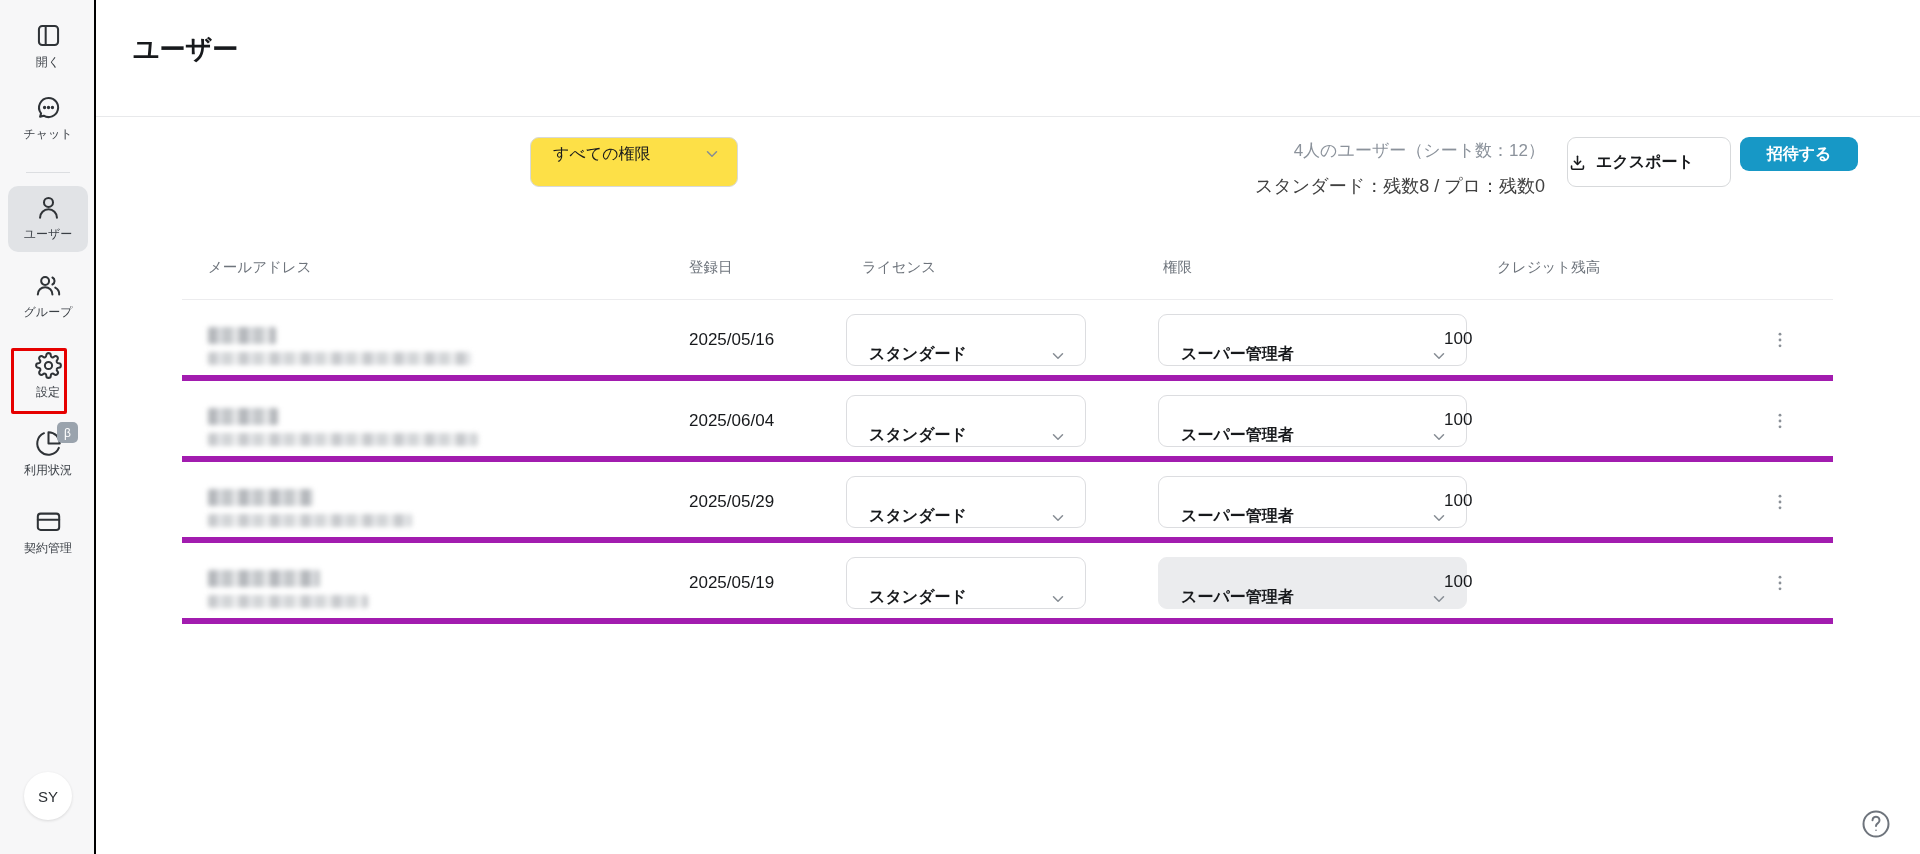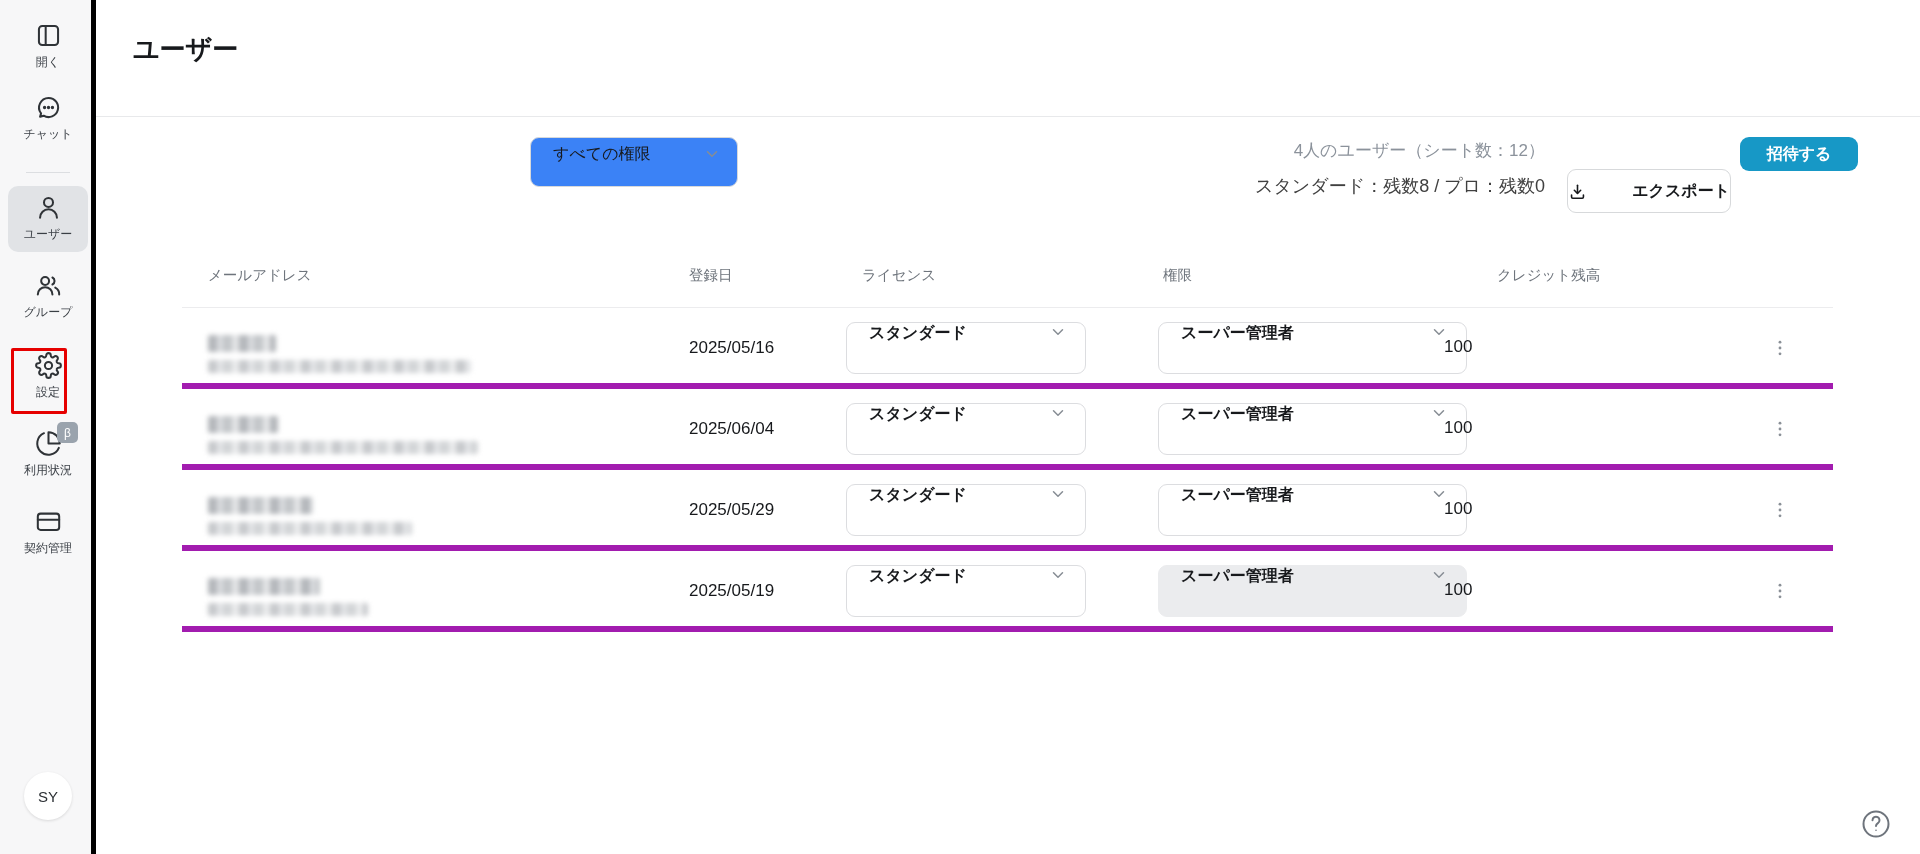--- a/index.html
+++ b/index.html
@@ -1,21 +1,21 @@
 <!DOCTYPE html>
 <html><head>
 <meta charset="utf-8">
 <style>
   * { margin:0; padding:0; box-sizing:border-box; }
   html,body { width:1920px; height:854px; background:#fff; overflow:hidden;
     font-family:"Liberation Sans","DejaVu Sans",sans-serif; color:#17191c; }
 
   
   .sidebar { position:absolute; left:0; top:0; width:96px; height:854px;
-    background:#f7f7f8; border-right:5px solid #000000; }
+    background:#f7f7f8; border-right:2px solid #000000; }
   .side-item { position:absolute; left:8px; width:80px; display:flex;
     flex-direction:column; align-items:center; gap:5px; cursor:pointer; }
   .side-item .lbl { font-size:12px; color:#3a3f45; letter-spacing:0; white-space:nowrap; }
   .side-item svg { width:27px; height:27px; stroke:#2f3337; fill:none;
     stroke-width:1.8; stroke-linecap:round; stroke-linejoin:round; }
   .side-item.selected { background:#e1e3e6; border-radius:10px; padding:8px 0 9px; }
   .side-divider { position:absolute; left:26px; top:172px; width:44px; height:1px; background:#dcdee1; }
   .red-box { position:absolute; left:11px; top:348px; width:56px; height:66px;
     border:3px solid #e60000; border-radius:2px; pointer-events:none; }
   .beta-badge { position:absolute; left:57px; top:422px; width:21px; height:21px;
@@ -34,58 +34,58 @@
   .search-box { position:absolute; left:62px; top:137px; width:360px; height:50px;
     border:1px solid #d7d9db; border-radius:25px; background:#fff;
     display:flex; align-items:center; padding:0 16px 0 18px; }
   .search-box svg { width:20px; height:20px; stroke:#6f757c; fill:none; stroke-width:1.8;
     stroke-linecap:round; flex:0 0 auto; }
   .search-box input { border:none; outline:none; background:transparent; margin-left:10px;
     font-size:16px; width:100%; color:#17191c; font-family:inherit; }
   .search-box input::placeholder { color:#9aa1a8; }
 
   .filter-select { position:absolute; left:434px; top:137px; width:208px; height:50px;
-    border:1px solid #d7d9db; border-radius:9px; background:#3b82f6; cursor:pointer;
+    border:1px solid #d7d9db; border-radius:9px; background:#fde047; cursor:pointer;
     display:flex; align-items:center; justify-content:space-between; padding:0 16px 16px 22px; font-size:16px; }
   .chev { width:18px; height:18px; stroke:#878d94; fill:none; stroke-width:2;
     stroke-linecap:round; stroke-linejoin:round; }
 
   .counts { position:absolute; right:375px; top:139px; text-align:right; white-space:nowrap; }
   .counts .line1 { font-size:17px; color:#8b929b; }
   .counts .line2 { font-size:18px; color:#404040; margin-top:12px; }
 
-  .export-btn { position:absolute; left:1471px; top:137px; width:164px; height:44px;
+  .export-btn { position:absolute; left:1471px; top:137px; width:164px; height:50px;
     background:#fff; border:1px solid #d7d9db; border-radius:9px; cursor:pointer;
-    display:flex; align-items:center; justify-content:space-between; gap:9px;
-    font-size:16px; font-weight:700; color:#17191c; font-family:inherit;margin-top:32px; }
+    display:flex; align-items:center; justify-content:flex-start; gap:9px;
+    font-size:16px; font-weight:700; color:#17191c; font-family:inherit; }
   .export-btn svg { width:19px; height:19px; stroke:#17191c; fill:none; stroke-width:2;
     stroke-linecap:round; stroke-linejoin:round; }
   .invite-btn { position:absolute; left:1644px; top:137px; width:118px; height:34px;
     background:#1798c6; border:none; border-radius:9px; cursor:pointer;
     font-size:16px; font-weight:700; color:#fff; font-family:inherit; }
 
   
-  .table { position:absolute; left:86px; top:248px; width:1651px; }
+  .table { position:absolute; left:86px; top:240px; width:1651px; }
   .thead { position:relative; height:60px; border-bottom:1px solid #ececee; }
   .thead span { position:absolute; top:18px; font-size:14.5px; color:#6e747c; font-weight:400; }
   .th-email { left:26px; } .th-date { left:507px; } .th-license { left:680px; }
   .th-perm { left:981px; } .th-credit { left:1315px; }
 
   .trow { position:relative; height:81px; border-bottom:6px solid #a21caf; }
   .blur-name, .blur-email { position:absolute; left:26px; border-radius:2px; filter:blur(2.5px);
     background:repeating-linear-gradient(90deg,#b4b7bb 0 9px,#d9dbde 9px 15px,#c3c6c9 15px 24px,#e4e5e7 24px 31px); }
   .blur-name { top:27px; height:17px; }
   .blur-email { top:52px; height:13px; opacity:.75; }
   .r0 .blur-name{width:68px;}  .r0 .blur-email{width:263px;}
   .r1 .blur-name{width:70px;}  .r1 .blur-email{width:270px;}
   .r2 .blur-name{width:105px;} .r2 .blur-email{width:204px;}
   .r3 .blur-name{width:112px;} .r3 .blur-email{width:160px;}
   .cell-date { position:absolute; left:507px; top:30px; font-size:17px; }
   .select { position:absolute; top:14px; height:52px; border:1px solid #dcdde0; border-radius:9px;
-    background:#fff; cursor:pointer; display:flex; align-items:flex-start; justify-content:space-between;
+    background:#fff; cursor:pointer; display:flex; align-items:flex-end; justify-content:space-between;
     padding:0 18px 0 22px; font-size:16px; font-weight:600; color:#17191c; }
   .sel-license { left:664px; width:240px; }
   .sel-perm { left:976px; width:309px; }
   .select.gray { background:#ebecee; border-color:#ebecee; }
   .cell-credit { position:absolute; left:1262px; top:29px; width:260px; text-align:left; font-size:17px; }
   .kebab { position:absolute; left:1580px; top:22px; width:36px; height:36px; border:none;
     background:transparent; cursor:pointer; display:flex; align-items:center; justify-content:center; }
   .kebab svg { width:20px; height:20px; fill:#8a9097; }
 
   .help-fab { position:absolute; left:1857px; top:805px; width:38px; height:38px; border:none;

